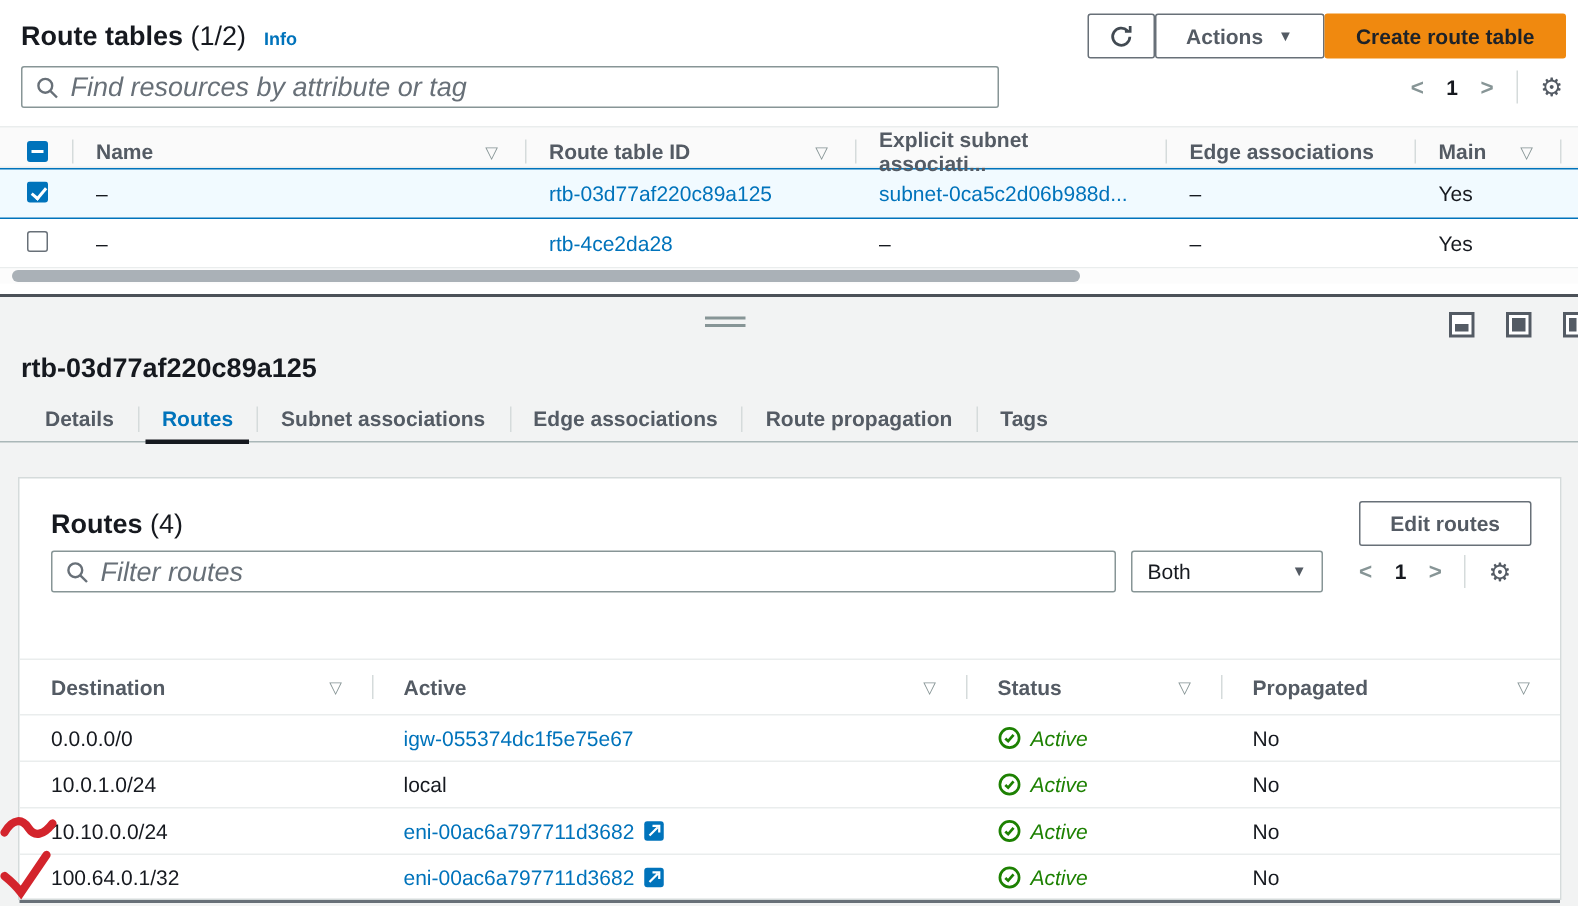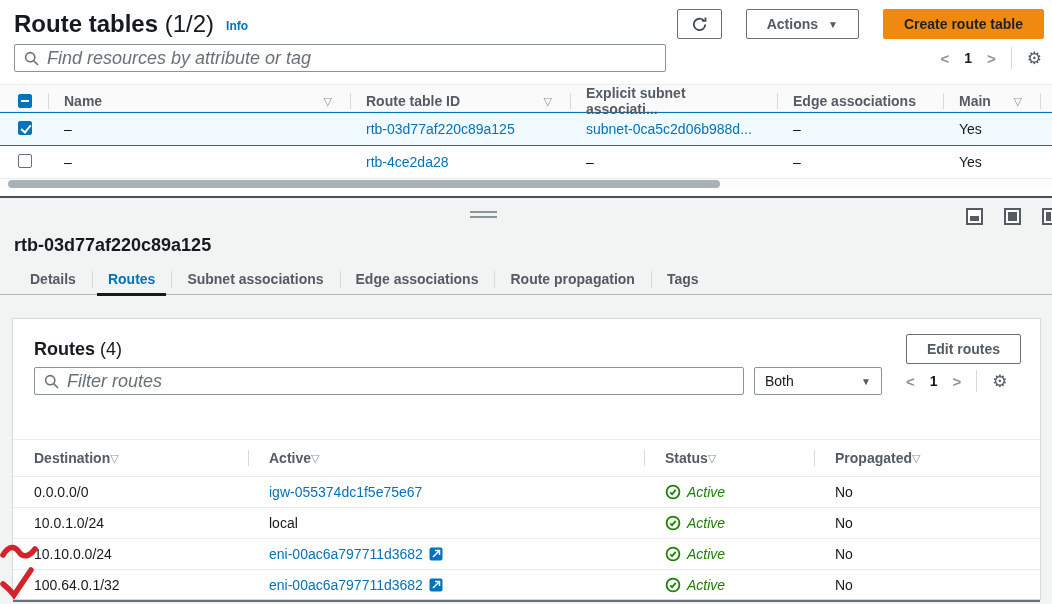--- a/index.html
+++ b/index.html
@@ -7,24 +7,24 @@
   body {
     font-family:"Liberation Sans","DejaVu Sans",sans-serif;
     font-size:14px; color:var(--dark); background:#fff; overflow:hidden;
   }
   .screen { position:relative; width:1052px; height:604px; background:#fff; overflow:hidden; }
 
   
   .hdr { position:absolute; top:8px; left:14px; right:8px; height:32px;
          display:flex; justify-content:space-between; align-items:center; }
   .hdr-left { display:flex; align-items:center; gap:12px; }
-  .page-title { font-size:24px; font-weight:normal; color:var(--dark);text-align:right; }
+  .page-title { font-size:18px; font-weight:normal; color:var(--dark);text-align:right; }
   .page-title .bold { font-weight:bold; }
   .info-link { font-size:12px; font-weight:bold; color:var(--blue); cursor:pointer; padding-top:3px; }
-  .hdr-right { display:flex; gap:24px; align-items:center; }
+  .hdr-right { display:flex; gap:0; align-items:center; }
   .btn { height:30px; border:1px solid #687078; background:#fff; border-radius:2px;
          font-weight:bold; color:#545b64; font-size:14px; padding:0 20px;
          font-family:inherit; display:flex; align-items:center; gap:10px; cursor:pointer; }
   .btn.icon-btn { padding:0 13px; }
   .btn.primary { background:var(--orange); border-color:var(--orange); color:#1d2229; }
   .caret { font-size:10px; color:inherit; }
 
   .toolbar { position:absolute; top:44px; left:14px; right:10px;
              display:flex; justify-content:space-between; align-items:center; }
   .search { width:652px; height:28px; border:1px solid #879596; border-radius:2px;
@@ -95,21 +95,21 @@
   .search.filter { width:710px; flex:none; }
   .select { width:128px; height:28px; border:1px solid #879596; border-radius:2px; background:#fff;
             display:flex; align-items:center; justify-content:space-between; padding:0 10px; cursor:pointer; }
   .select .caret { color:#545b64; }
   .filter-row .pag { margin-left:14px; }
 
   .routes-table { margin-top:44px; border-top:1px solid var(--border); border-bottom:2px solid #687078; }
   .rtr { display:grid; grid-template-columns:235px 396px 170px 1fr; align-items:center; }
   .rth-row { height:36px; font-weight:bold; color:#545b64; }
   .rth { position:relative; height:100%; display:flex; align-items:center;
-         padding:0 20px 0 21px; cursor:pointer; }
+         justify-content:space-between; padding:0 20px 0 21px; cursor:pointer; }
   .rth:not(:first-child)::before { content:""; position:absolute; left:0; top:50%;
          transform:translateY(-50%); width:1px; height:16px; background:#d5dbdb; }
   .rrow { height:31px; border-top:1px solid var(--border); }
   .rtd { padding-left:21px; white-space:nowrap; display:flex; align-items:center; gap:6px; }
   .status-cell { color:var(--green);font-style:italic; }
   .status-cell svg { flex:none; }
 
   .annotations { position:absolute; left:0; top:538px; width:44px; height:66px; z-index:5; pointer-events:none; }
   .annotations path { stroke:var(--red); stroke-width:5.5; fill:none; stroke-linecap:round; }
 </style>

